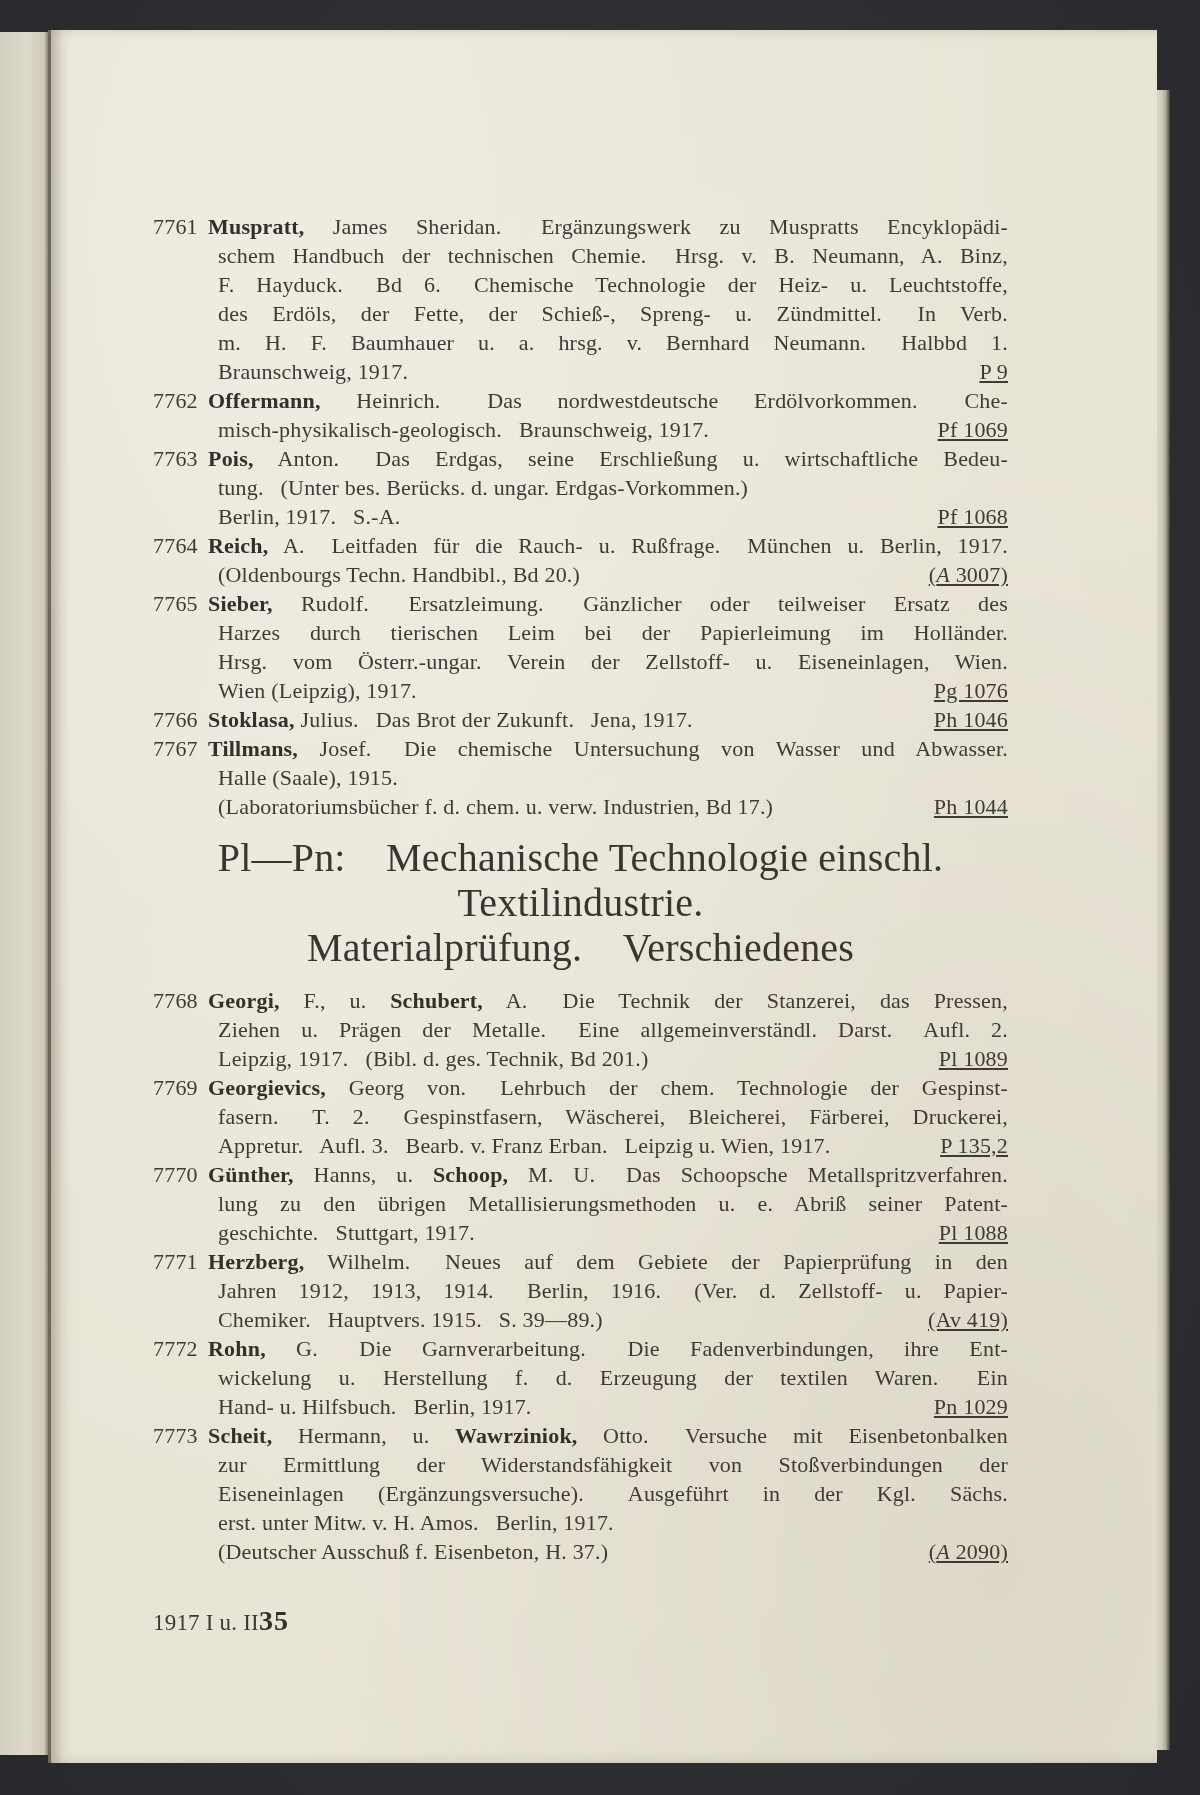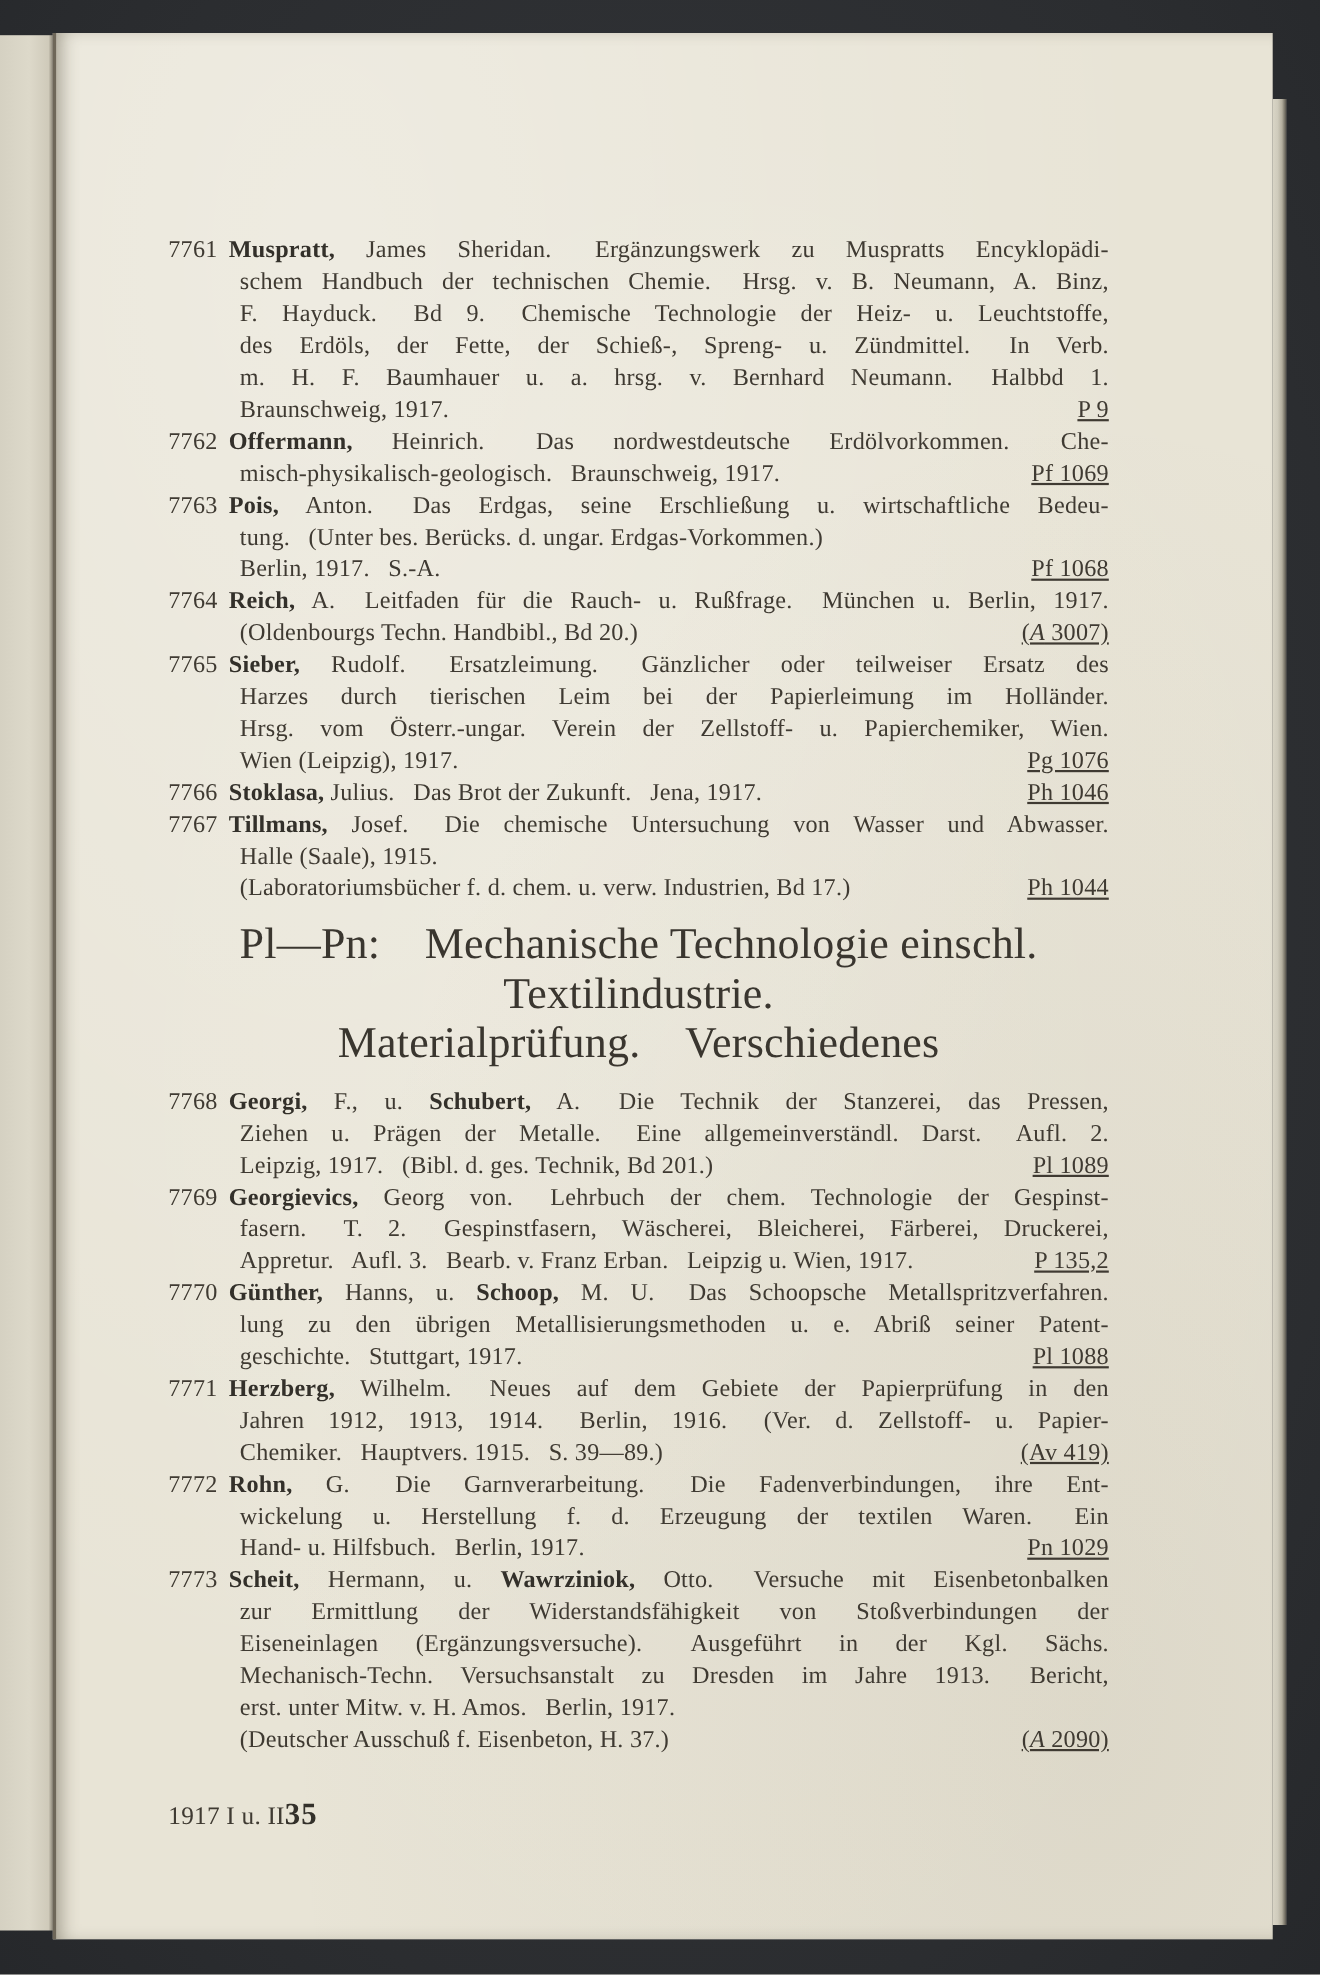--- a/index.html
+++ b/index.html
@@ -49,21 +49,21 @@
 <div class="facing-edge"></div>
 
 <div class="page">
   <div class="content">
     <section id="entries-top">
         <div class="entry">
           <div class="num">7761</div>
           <div class="lines">
             <div class="line j"><span class="b">Muspratt,</span><span> James Sheridan.  Ergänzungswerk zu Muspratts Encyklopädi-</span></div>
             <div class="line j"><span>schem Handbuch der technischen Chemie.  Hrsg. v. B. Neumann, A. Binz,</span></div>
-            <div class="line j"><span>F. Hayduck.  Bd 9.  Chemische Technologie der Heiz- u. Leuchtstoffe,</span></div>
+            <div class="line j"><span>F. Hayduck.  Bd 6.  Chemische Technologie der Heiz- u. Leuchtstoffe,</span></div>
             <div class="line j"><span>des Erdöls, der Fette, der Schieß-, Spreng- u. Zündmittel.  In Verb.</span></div>
             <div class="line j"><span>m. H. F. Baumhauer u. a. hrsg. v. Bernhard Neumann.  Halbbd 1.</span></div>
             <div class="line hascode">
               <span class="ltext"><span>Braunschweig, 1917.</span></span>
               <span class="code"><span>P 9</span></span>
             </div>
           </div>
         </div>
         <div class="entry">
           <div class="num">7762</div>
@@ -94,21 +94,21 @@
               <span class="ltext"><span>(Oldenbourgs Techn. Handbibl., Bd 20.)</span></span>
               <span class="code"><span>(</span><span class="i">A</span><span> 3007)</span></span>
             </div>
           </div>
         </div>
         <div class="entry">
           <div class="num">7765</div>
           <div class="lines">
             <div class="line j"><span class="b">Sieber,</span><span> Rudolf.  Ersatzleimung.  Gänzlicher oder teilweiser Ersatz des</span></div>
             <div class="line j"><span>Harzes durch tierischen Leim bei der Papierleimung im Holländer.</span></div>
-            <div class="line j"><span>Hrsg. vom Österr.-ungar. Verein der Zellstoff- u. Papierchemiker, Wien.</span></div>
+            <div class="line j"><span>Hrsg. vom Österr.-ungar. Verein der Zellstoff- u. Eiseneinlagen, Wien.</span></div>
             <div class="line hascode">
               <span class="ltext"><span>Wien (Leipzig), 1917.</span></span>
               <span class="code"><span>Pg 1076</span></span>
             </div>
           </div>
         </div>
         <div class="entry">
           <div class="num">7766</div>
           <div class="lines">
             <div class="line hascode">
@@ -188,21 +188,20 @@
               <span class="code"><span>Pn 1029</span></span>
             </div>
           </div>
         </div>
         <div class="entry">
           <div class="num">7773</div>
           <div class="lines">
             <div class="line j"><span class="b">Scheit,</span><span> Hermann, u. </span><span class="b">Wawrziniok,</span><span> Otto.  Versuche mit Eisenbetonbalken</span></div>
             <div class="line j"><span>zur Ermittlung der Widerstandsfähigkeit von Stoßverbindungen der</span></div>
             <div class="line j"><span>Eiseneinlagen (Ergänzungsversuche).  Ausgeführt in der Kgl. Sächs.</span></div>
-            <div class="line j"><span>Mechanisch-Techn. Versuchsanstalt zu Dresden im Jahre 1913.  Bericht,</span></div>
             <div class="line"><span>erst. unter Mitw. v. H. Amos.  Berlin, 1917.</span></div>
             <div class="line hascode">
               <span class="ltext"><span>(Deutscher Ausschuß f. Eisenbeton, H. 37.)</span></span>
               <span class="code"><span>(</span><span class="i">A</span><span> 2090)</span></span>
             </div>
           </div>
         </div>
       </section>
     <div class="footer">
       <span>1917 I u. II</span>

